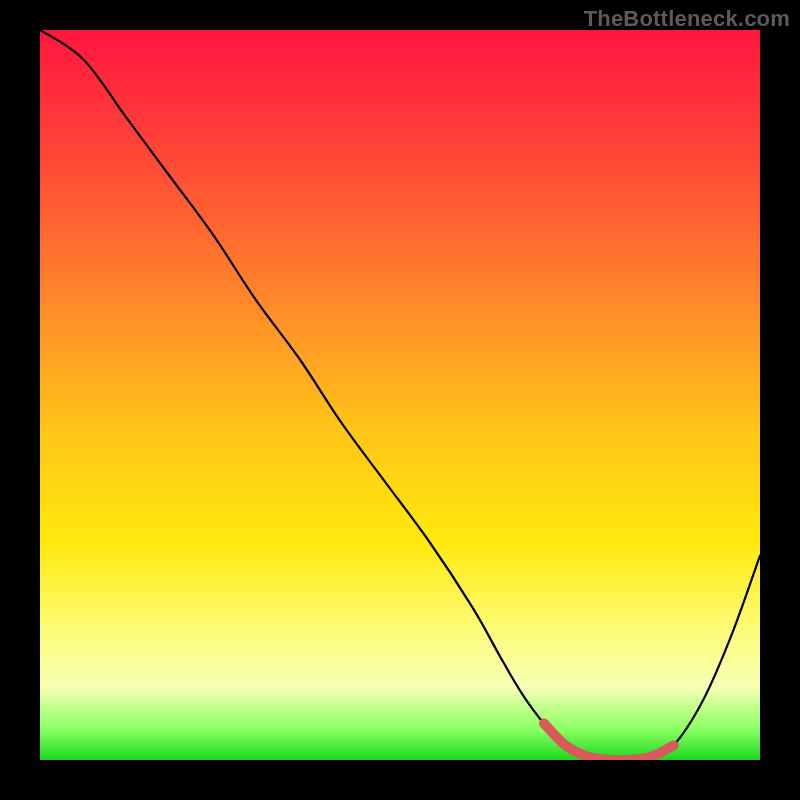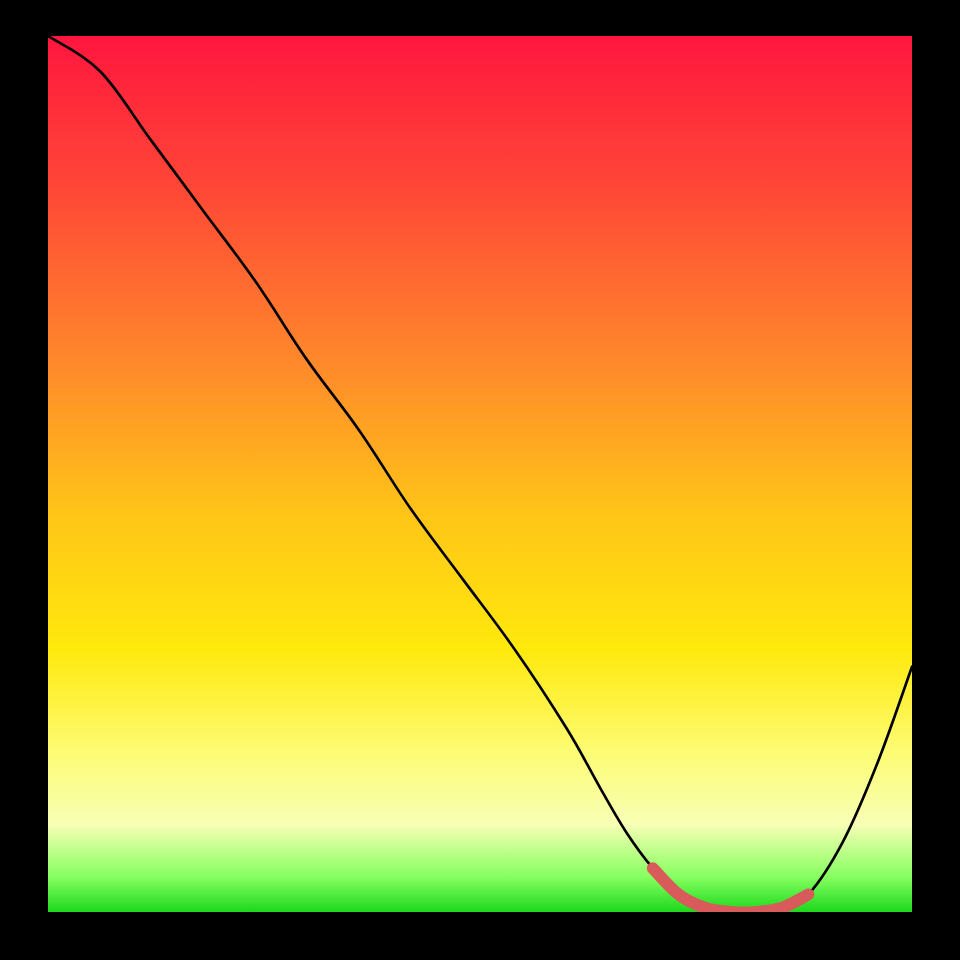--- a/index.html
+++ b/index.html
@@ -55,20 +55,21 @@
   svg.curve {
     position: absolute;
     inset: 0;
   }
 </style>
 </head>
 <body>
 
 <div class="frame">
 
+  <div class="watermark">TheBottleneck.com</div>
 
   <div class="plot-area">
     <div class="gradient"></div>
 
     <svg class="curve" viewBox="0 0 720 730" preserveAspectRatio="none">
       <path fill="none" stroke="#000" stroke-width="2.2" stroke-linecap="round" stroke-linejoin="round" d="M 0.0 0.0 C 7.8 5.3, 27.6 13.4, 43.2 29.2 C 58.8 45.0, 70.8 66.6, 86.4 87.6 C 102.0 108.6, 114.0 125.0, 129.6 146.0 C 145.2 167.0, 157.2 182.1, 172.8 204.4 C 188.4 226.7, 200.4 247.8, 216.0 270.1 C 231.6 292.4, 243.6 306.2, 259.2 328.5 C 274.8 350.8, 286.8 371.9, 302.4 394.2 C 318.0 416.5, 330.0 431.6, 345.6 452.6 C 361.2 473.6, 373.2 488.7, 388.8 511.0 C 404.4 533.3, 419.0 555.7, 432.0 576.7 C 445.0 597.7, 451.7 612.0, 460.8 627.8 C 469.9 643.6, 474.6 652.5, 482.4 664.3 C 490.2 676.1, 496.2 684.3, 504.0 693.5 C 511.8 702.7, 517.8 709.5, 525.6 715.4 C 533.4 721.3, 539.4 723.7, 547.2 726.4 C 555.0 729.0, 561.0 729.3, 568.8 730.0 C 576.6 730.7, 582.6 730.7, 590.4 730.0 C 598.2 729.3, 604.2 729.0, 612.0 726.4 C 619.8 723.7, 624.5 725.3, 633.6 715.4 C 642.7 705.5, 652.0 691.3, 662.4 671.6 C 672.8 651.9, 680.8 632.2, 691.2 605.9 C 701.6 579.6, 714.8 540.1, 720.0 525.6"></path>
       <path fill="none" stroke="#d95a5a" stroke-width="10" stroke-linecap="round" stroke-linejoin="round" d="M 504.0 693.5 C 507.9 697.4, 517.8 709.5, 525.6 715.4 C 533.4 721.3, 539.4 723.7, 547.2 726.4 C 555.0 729.0, 561.0 729.3, 568.8 730.0 C 576.6 730.7, 582.6 730.7, 590.4 730.0 C 598.2 729.3, 604.2 729.0, 612.0 726.4 C 619.8 723.7, 629.7 717.4, 633.6 715.4"></path>
     </svg>
   </div>
 

